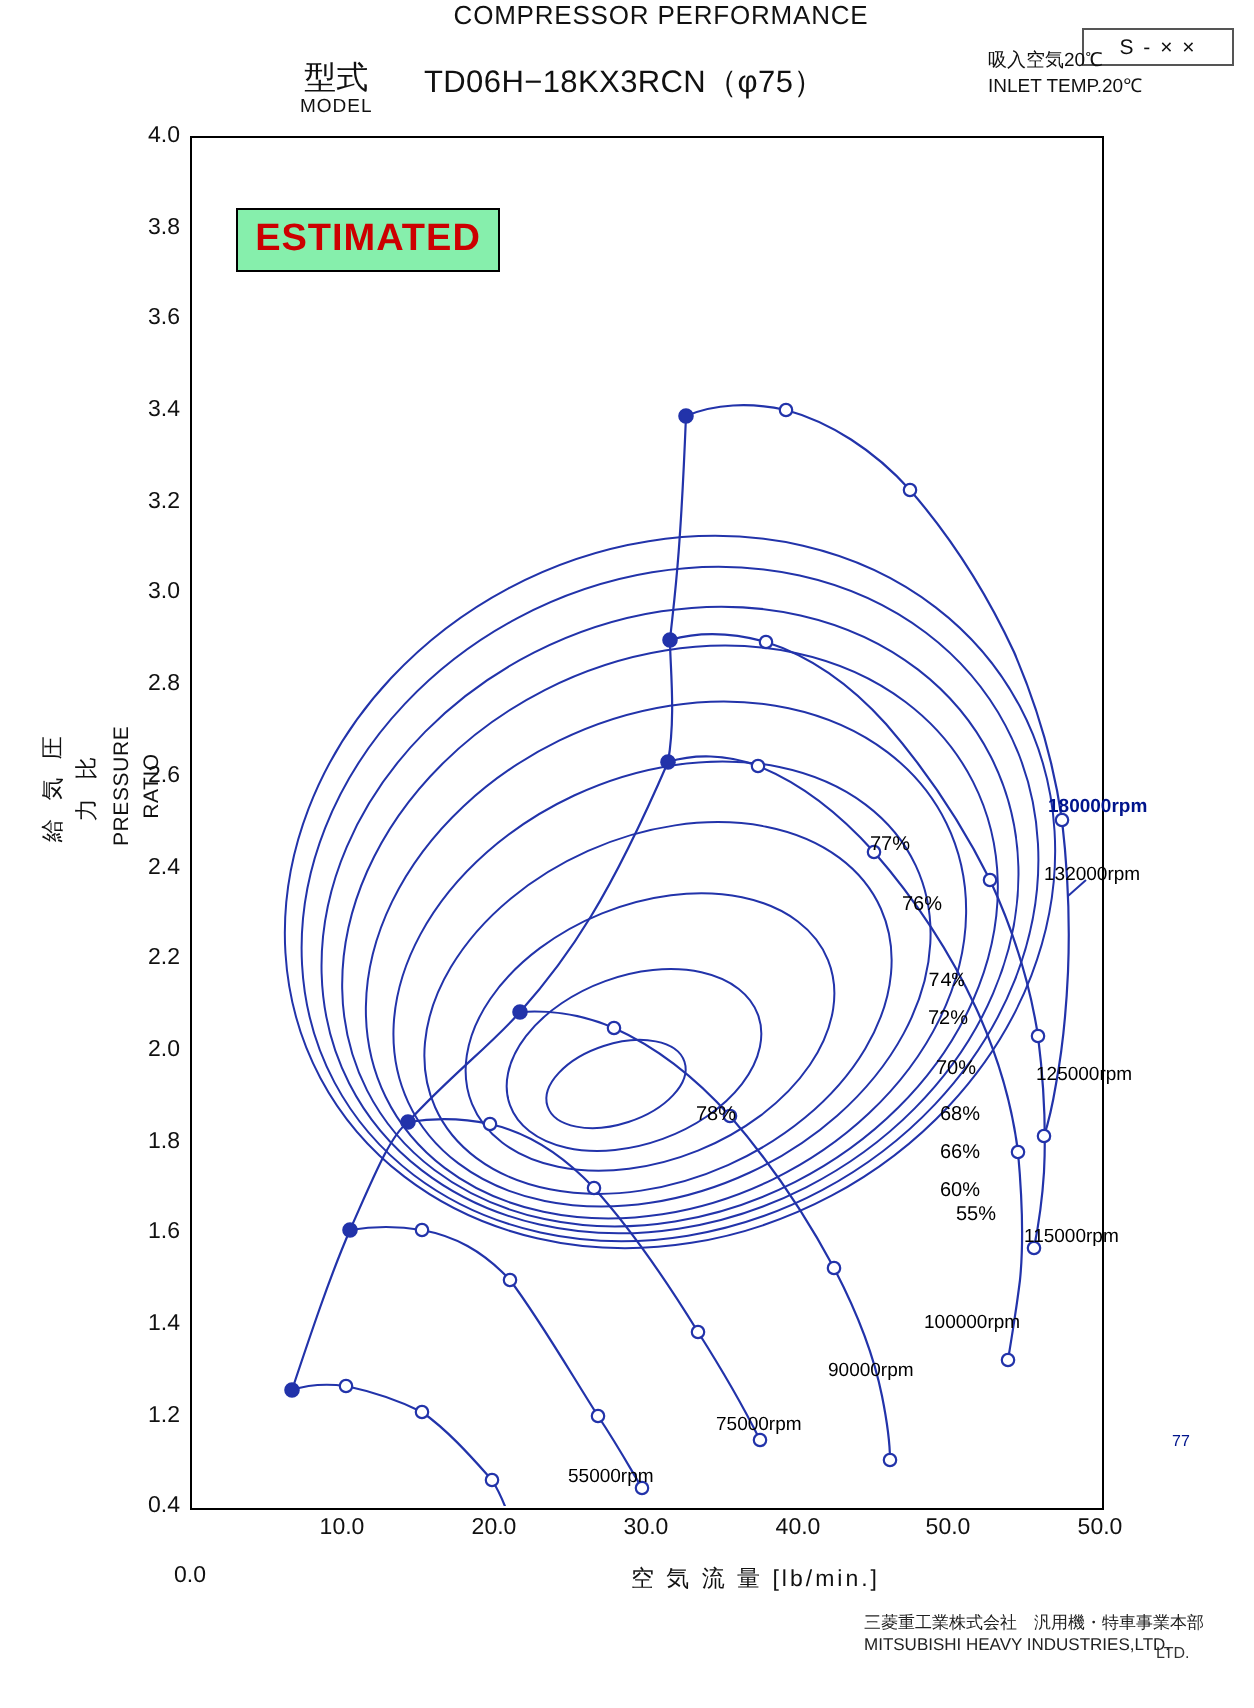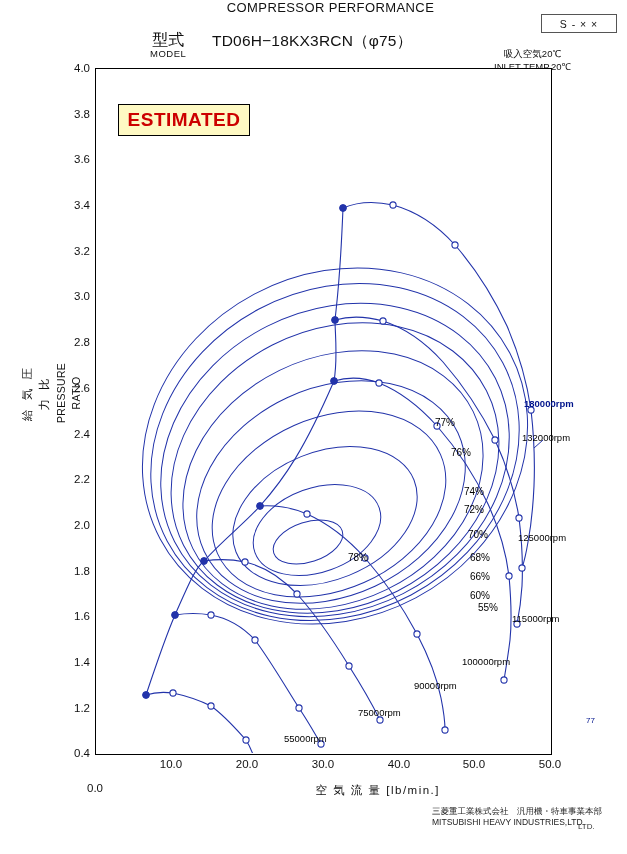--- a/index.html
+++ b/index.html
@@ -25,31 +25,31 @@
   #model-value{
     left:212px;top:31px;font-size:15.5px;letter-spacing:.2px;white-space:nowrap;
   }
   #stamp{
     left:541px;top:14px;width:74px;height:17px;
     border:1px solid #555;font-size:10.5px;
     display:flex;align-items:center;justify-content:center;
     letter-spacing:1px;
   }
   #inlet{
-    left:494px;top:48px;font-size:9.5px;line-height:1.35;text-align:center;
+    left:494px;top:25px;font-size:9.5px;line-height:1.35;text-align:left;
   }
   
   #plot{
     left:95px;top:68px;width:455px;height:685px;
     border:1.4px solid #000;
     background:#fff;
   }
   #estimated{
     left:118px;top:104px;width:130px;height:30px;
-    border:1.5px solid #000;background:#fef9c3;
+    border:1.5px solid #000;background:#86efac;
     display:flex;align-items:center;justify-content:center;
     color:#cc0000;font-size:19px;font-weight:bold;letter-spacing:.5px;
   }
   
   .ytick{
     font-size:11.5px;text-align:right;width:40px;
   }
   .xtick{
     font-size:11.5px;text-align:center;width:40px;
   }
@@ -205,21 +205,21 @@
     <circle cx="422" cy="556" r="3.1"></circle>
     <circle cx="298" cy="137" r="3.1"></circle>
     <circle cx="360" cy="177" r="3.1"></circle>
     <circle cx="436" cy="342" r="3.1"></circle>
     <circle cx="427" cy="500" r="3.1"></circle>
   </g>
 </svg>
 
 <div class="abs eff" style="left:435px;top:417px;">77%</div>
 <div class="abs eff" style="left:451px;top:447px;">76%</div>
-<div class="abs eff" style="left:464px;top:486px;">74%</div>
+<div class="abs eff" style="left:464px;top:486px;font-family:Liberation Mono, monospace;">74%</div>
 <div class="abs eff" style="left:464px;top:504px;">72%</div>
 <div class="abs eff" style="left:468px;top:529px;">70%</div>
 <div class="abs eff" style="left:470px;top:552px;">68%</div>
 <div class="abs eff" style="left:470px;top:571px;">66%</div>
 <div class="abs eff" style="left:470px;top:590px;">60%</div>
 <div class="abs eff" style="left:478px;top:602px;">55%</div>
 <div class="abs eff" style="left:348px;top:552px;">78%</div>
 
 <div class="abs rpmb" style="left:524px;top:398px;">180000rpm</div>
 <div class="abs rpm" style="left:522px;top:432px;">132000rpm</div>

